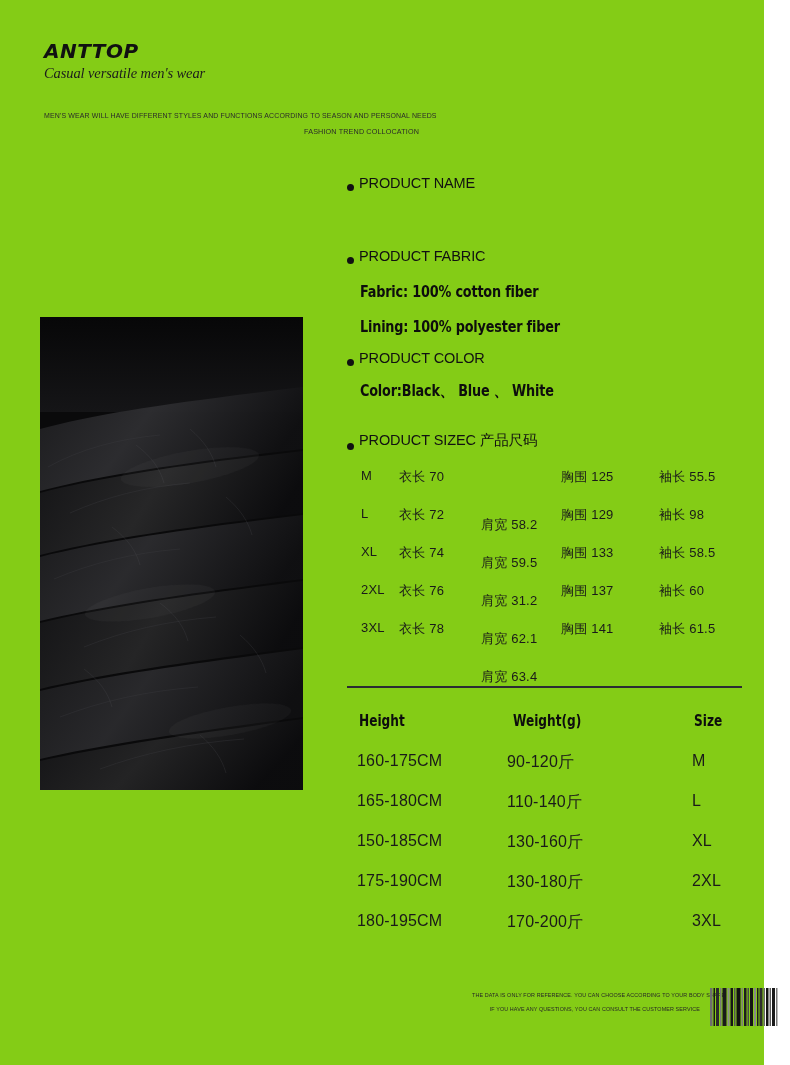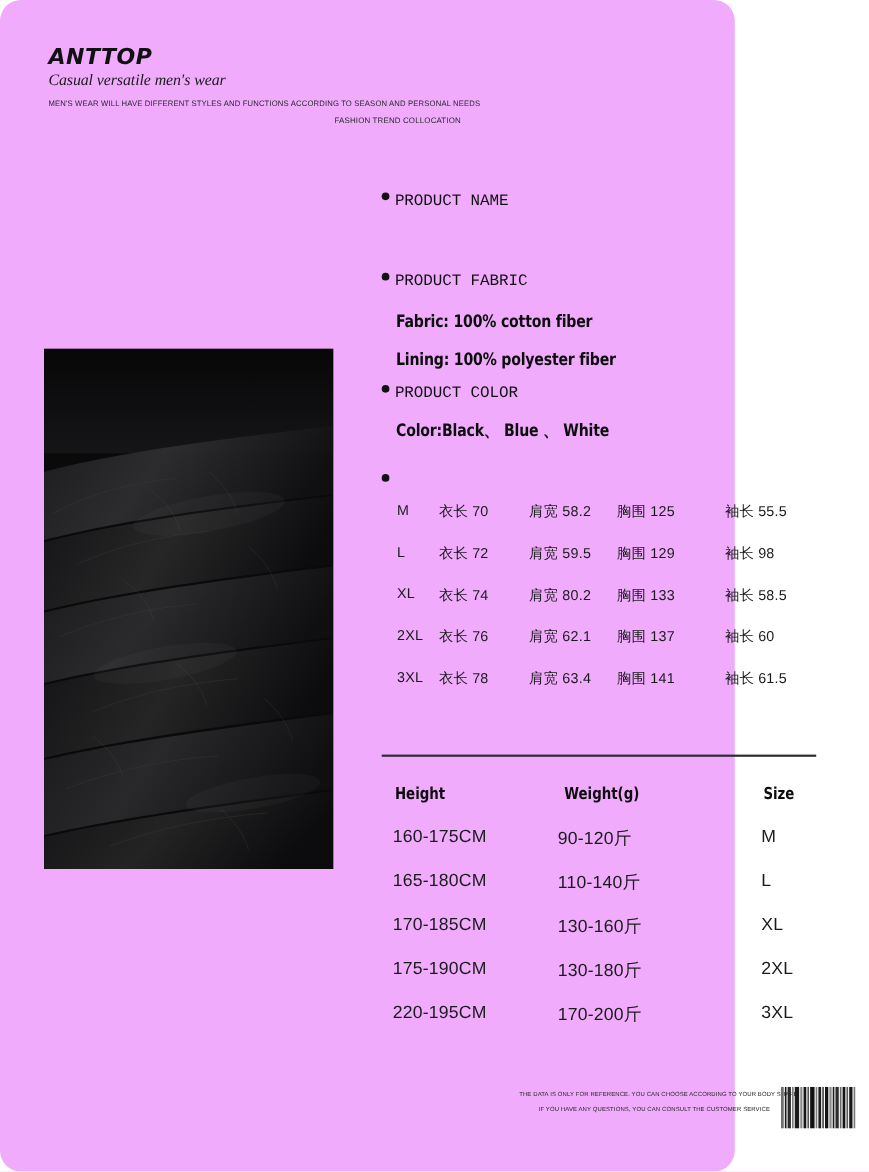--- a/index.html
+++ b/index.html
@@ -12,24 +12,23 @@
 
   body {
     font-family: "Liberation Sans", sans-serif;
     color: #1a1a1a;
     position: relative;
     overflow: hidden;
   }
 
   .page {
     position: relative;
-    width: 668px;
+    width: 764px;
     height: 1065px;
-    background: #f0abfc;
-    border-radius: 19px;
+    background: #84cc16;
   }
 
   
   .header {
     position: absolute;
     left: 44px;
     top: 40px;
     width: 420px;
   }
 
@@ -49,21 +48,21 @@
     font-style: italic;
     color: #1c1c1c;
     line-height: 1.25;
     margin-top: 1px;
     letter-spacing: -0.1px;
   }
 
   .header-sub {
     position: absolute;
     left: 44px;
-    top: 89px;
+    top: 111px;
     width: 375px;
   }
 
   .header-sub-line1 {
     font-family: "Liberation Sans", sans-serif;
     font-size: 7.2px;
     letter-spacing: 0.15px;
     color: #2a2a2a;
     white-space: nowrap;
     transform: scaleX(0.97);
@@ -96,22 +95,22 @@
   
   .content {
     position: absolute;
     left: 347px;
     top: 175px;
     width: 400px;
   }
 
   .section-head {
     display: flex;
-    align-items: flex-start;
-    font-family: Liberation Mono, monospace;
+    align-items: flex-end;
+    font-family: Liberation Sans, sans-serif;
     font-size: 14.5px;
     color: #111111;
     letter-spacing: -0.1px;
     white-space: nowrap;
   }
 
   .bullet {
     display: inline-block;
     width: 7px;
     height: 7px;
@@ -161,21 +160,21 @@
     font-family: "Liberation Sans", sans-serif;
     font-size: 13px;
     color: #1a1a1a;
     letter-spacing: 0.2px;
   }
 
   .size-row span { position: absolute; top: 0; white-space: nowrap; }
 
   .col-size  { left: 0px; }
   .col-len   { left: 38px; }
-  .col-sh    { left: 120px; }
+  .col-sh    { left: 120px; margin-top: 48px; }
   .col-ch    { left: 200px; }
   .col-sl    { left: 298px; }
 
   
   .divider {
     position: absolute;
     left: 347px;
     top: 686px;
     width: 395px;
     height: 1.6px;
@@ -351,41 +350,42 @@
       <span>PRODUCT COLOR</span>
     </div>
 
     <div class="gap-color-val"></div>
     <div class="spec-bold">Color:Black、 Blue 、 White</div>
 
     <div class="gap-sizec"></div>
 
     <div class="section-head">
       <span class="bullet"></span>
+      <span>PRODUCT SIZEC 产品尺码</span>
     </div>
 
     <div class="size-list">
       <div class="size-row">
         <span class="col-size">M</span>
         <span class="col-len"><b style="font-weight:normal">衣长</b> <b style="font-weight:normal">70</b></span>
         <span class="col-sh"><b style="font-weight:normal">肩宽</b> <b style="font-weight:normal">58.2</b></span>
         <span class="col-ch"><b style="font-weight:normal">胸围</b> <b style="font-weight:normal">125</b></span>
         <span class="col-sl"><b style="font-weight:normal">袖长</b> <b style="font-weight:normal">55.5</b></span>
       </div>
       <div class="size-row">
         <span class="col-size">L</span>
         <span class="col-len"><b style="font-weight:normal">衣长</b> <b style="font-weight:normal">72</b></span>
         <span class="col-sh"><b style="font-weight:normal">肩宽</b> <b style="font-weight:normal">59.5</b></span>
         <span class="col-ch"><b style="font-weight:normal">胸围</b> <b style="font-weight:normal">129</b></span>
         <span class="col-sl"><b style="font-weight:normal">袖长</b> <b style="font-weight:normal">98</b></span>
       </div>
       <div class="size-row">
         <span class="col-size">XL</span>
         <span class="col-len"><b style="font-weight:normal">衣长</b> <b style="font-weight:normal">74</b></span>
-        <span class="col-sh"><b style="font-weight:normal">肩宽</b> <b style="font-weight:normal">80.2</b></span>
+        <span class="col-sh"><b style="font-weight:normal">肩宽</b> <b style="font-weight:normal">31.2</b></span>
         <span class="col-ch"><b style="font-weight:normal">胸围</b> <b style="font-weight:normal">133</b></span>
         <span class="col-sl"><b style="font-weight:normal">袖长</b> <b style="font-weight:normal">58.5</b></span>
       </div>
       <div class="size-row">
         <span class="col-size">2XL</span>
         <span class="col-len"><b style="font-weight:normal">衣长</b> <b style="font-weight:normal">76</b></span>
         <span class="col-sh"><b style="font-weight:normal">肩宽</b> <b style="font-weight:normal">62.1</b></span>
         <span class="col-ch"><b style="font-weight:normal">胸围</b> <b style="font-weight:normal">137</b></span>
         <span class="col-sl"><b style="font-weight:normal">袖长</b> <b style="font-weight:normal">60</b></span>
       </div>
@@ -411,31 +411,31 @@
       <span class="rc-height">160-175CM</span>
       <span class="rc-weight">90-120斤</span>
       <span class="rc-size">M</span>
     </div>
     <div class="ref-row ref-body">
       <span class="rc-height">165-180CM</span>
       <span class="rc-weight">110-140斤</span>
       <span class="rc-size">L</span>
     </div>
     <div class="ref-row ref-body">
-      <span class="rc-height">170-185CM</span>
+      <span class="rc-height">150-185CM</span>
       <span class="rc-weight">130-160斤</span>
       <span class="rc-size">XL</span>
     </div>
     <div class="ref-row ref-body">
       <span class="rc-height">175-190CM</span>
       <span class="rc-weight">130-180斤</span>
       <span class="rc-size">2XL</span>
     </div>
     <div class="ref-row ref-body">
-      <span class="rc-height">220-195CM</span>
+      <span class="rc-height">180-195CM</span>
       <span class="rc-weight">170-200斤</span>
       <span class="rc-size">3XL</span>
     </div>
   </div>
 
   <div class="footer">
     <div class="footer-line">THE DATA IS ONLY FOR REFERENCE. YOU CAN CHOOSE ACCORDING TO YOUR BODY SHAPE.</div>
     <div class="footer-line footer-line-2">IF YOU HAVE ANY QUESTIONS, YOU CAN CONSULT THE CUSTOMER SERVICE</div>
   </div>
 

